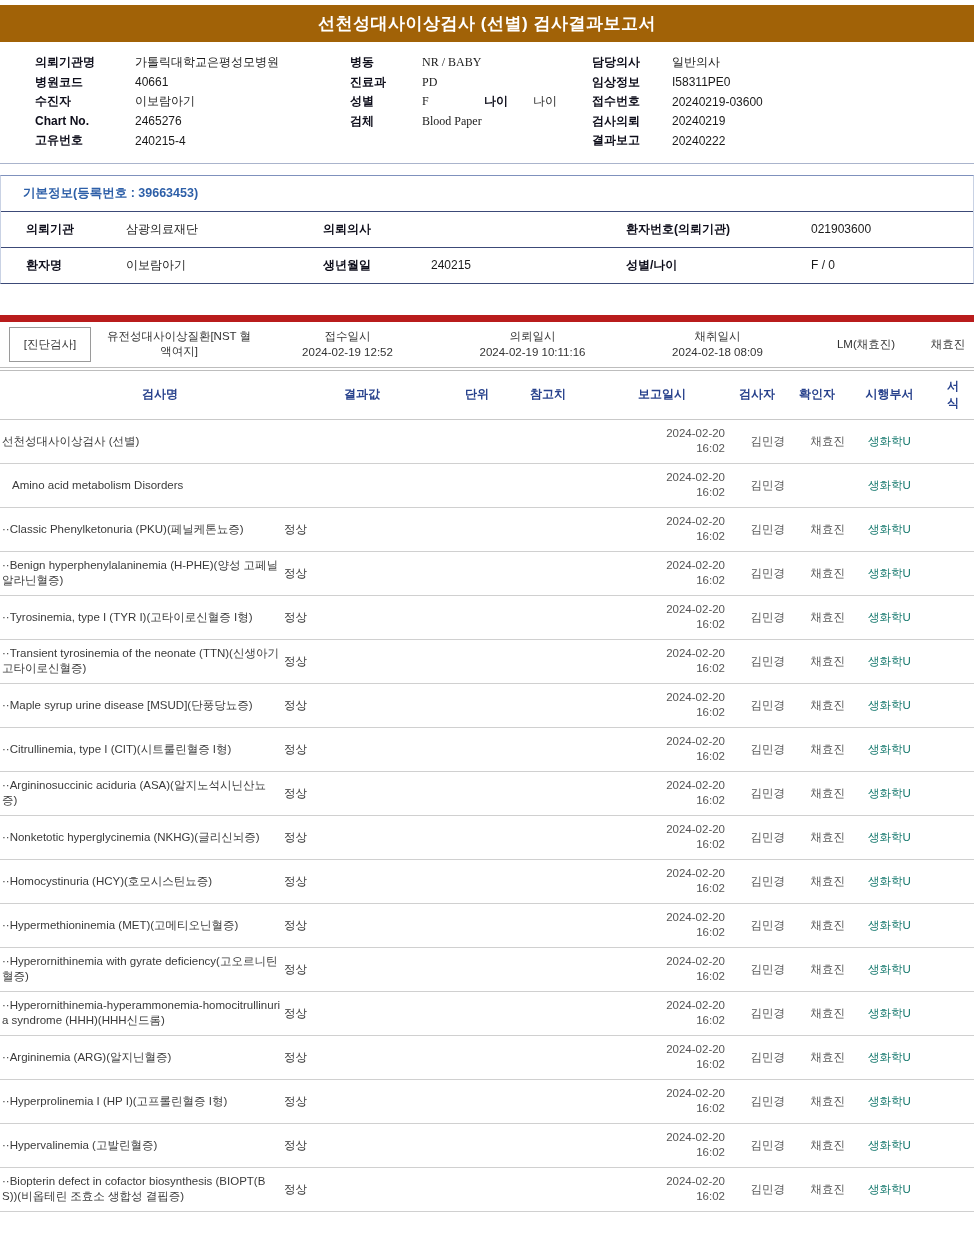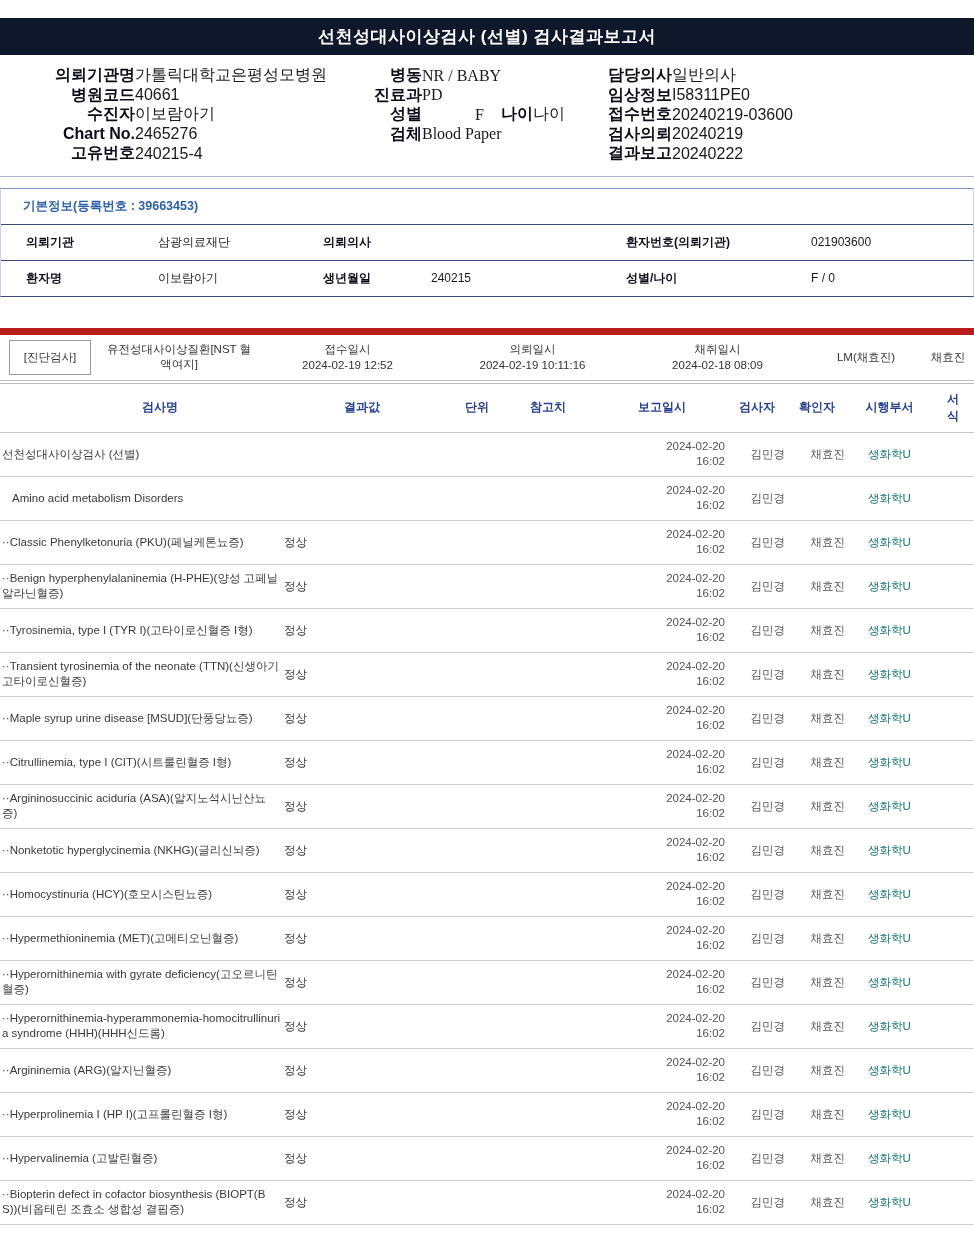--- a/index.html
+++ b/index.html
@@ -1,40 +1,40 @@
 <!DOCTYPE html>
 <html><head>
 <meta charset="utf-8">
 <style>
   html,body{margin:0;padding:0;background:#fff;}
   body{width:974px;min-height:1243px;font-family:"Liberation Sans","DejaVu Sans",sans-serif;color:#222;position:relative;}
 
-  .banner{margin-top:18px;height:37px;background:#0f172a;color:#fff;display:flex;align-items:center;justify-content:center;font-size:17px;font-weight:bold;letter-spacing:.5px;}
-
-  .info-grid{display:flex;padding:11px 0 8px 35px;font-size:16px;text-align:right;}
+  .banner{margin-top:5px;height:37px;background:#a16207;color:#fff;display:flex;align-items:center;justify-content:center;font-size:17px;font-weight:bold;letter-spacing:.5px;}
+
+  .info-grid{display:flex;padding:11px 0 8px 35px;font-size:12px;}
   .info-col{display:flex;flex-direction:column;}
   .col1{width:315px;}
   .col2{width:242px;font-family:Liberation Serif, serif;}
   .col3{flex:1;}
   .info-row{display:flex;height:19.5px;align-items:center;white-space:nowrap;}
   .info-label{font-weight:bold;color:#0d0d1a;}
   .col1 .info-label{width:100px;}
   .col2 .info-label{width:72px;}
   .col3 .info-label{width:80px;}
   .col2 .info-label.extra{width:49px;}
   .info-value{color:#1a1a1a;}
   .info-value.narrow{width:62px;}
 
   .divider{height:1px;background:#aab4cc;margin-top:4px;}
 
   .basic-section{margin-top:11px;border:1px solid #c9d2e4;border-top:1px solid #7f91bd;border-bottom:1px solid #3c4a78;}
   .basic-title{color:#2d5fa8;font-weight:bold;font-size:12.5px;padding:9px 0 9px 22px;}
   .basic-row{display:flex;align-items:center;border-top:1px solid #3c4a78;height:35px;font-size:12px;}
   .basic-pair{display:flex;align-items:center;box-sizing:border-box;}
-  .p1{width:322px;padding-left:25px;gap:32px;}
+  .p1{width:322px;padding-left:25px;}
   .p1 .basic-label{width:100px;}
   .p2{width:303px;}
   .p2 .basic-label{width:108px;}
   .p3{flex:1;}
   .p3 .basic-label{width:185px;}
   .basic-label{font-weight:bold;color:#0d0d1a;}
   .basic-value{color:#1a1a1a;}
 
   .exam-strip{margin-top:31px;border-top:7px solid #b91c1c;border-bottom:1px solid #bdbdbd;display:flex;align-items:center;min-height:45px;font-size:11.5px;color:#333;}
   .exam-tag{border:1px solid #9a9a9a;width:82px;margin-left:9px;text-align:center;padding:9px 0;box-sizing:border-box;}

